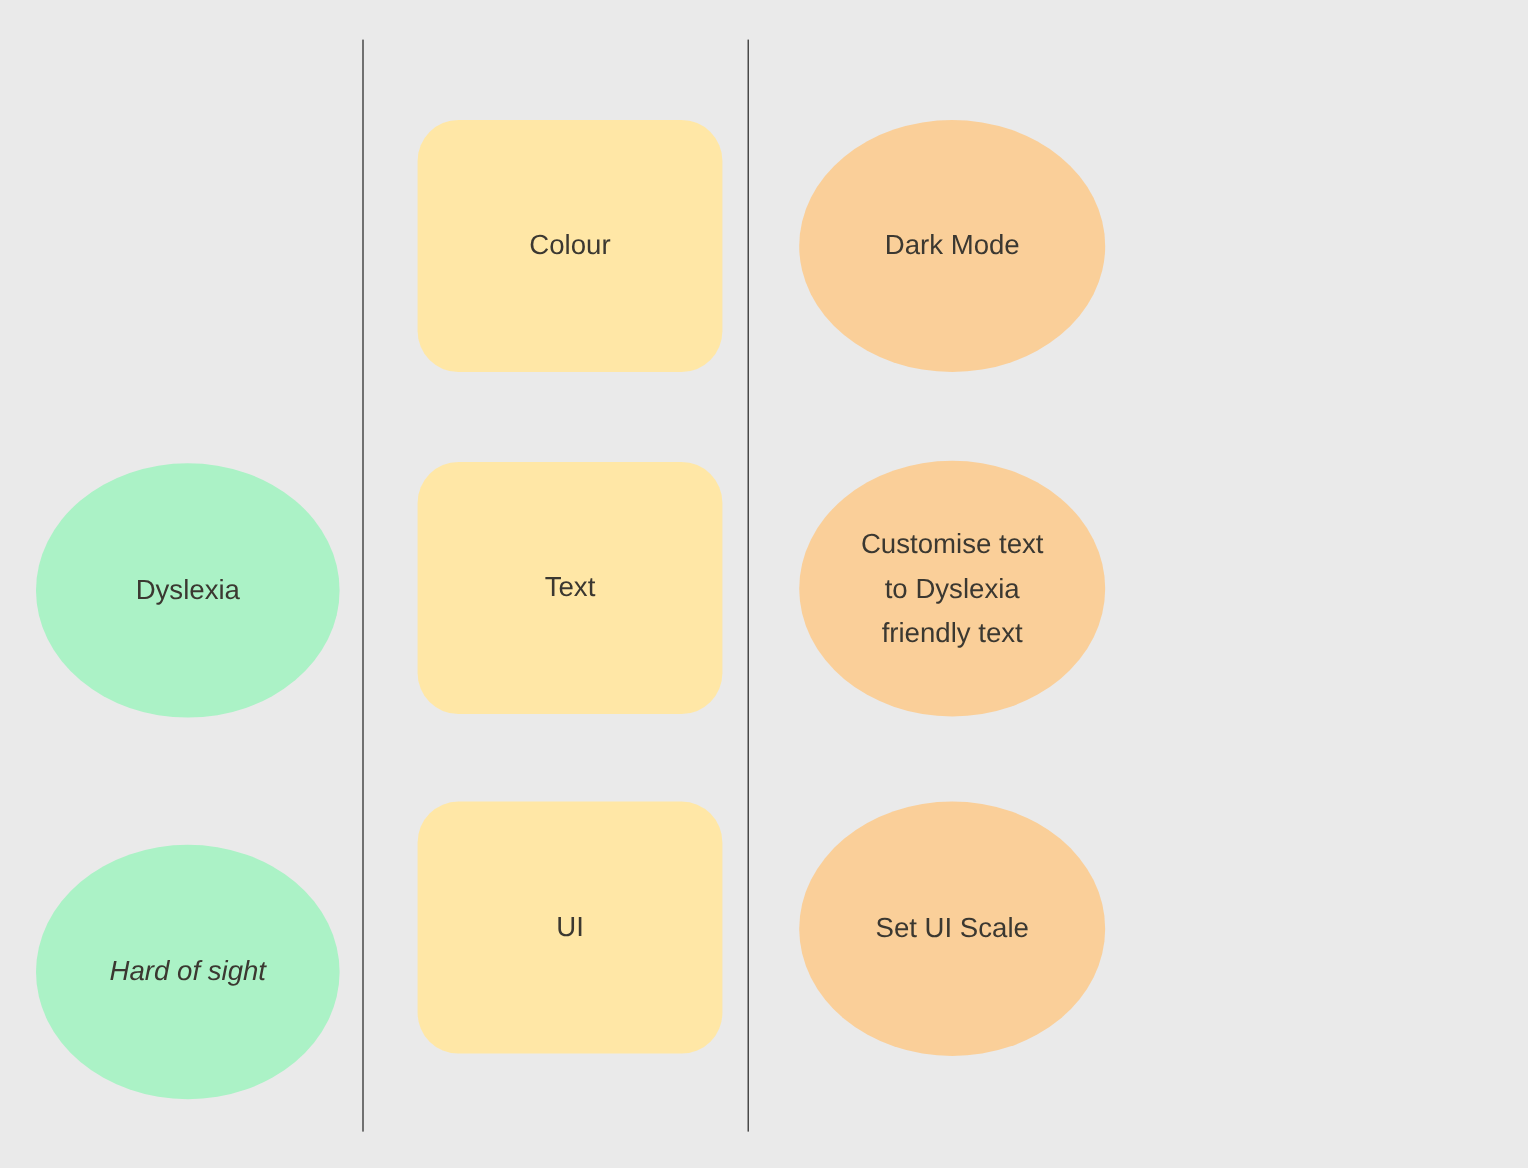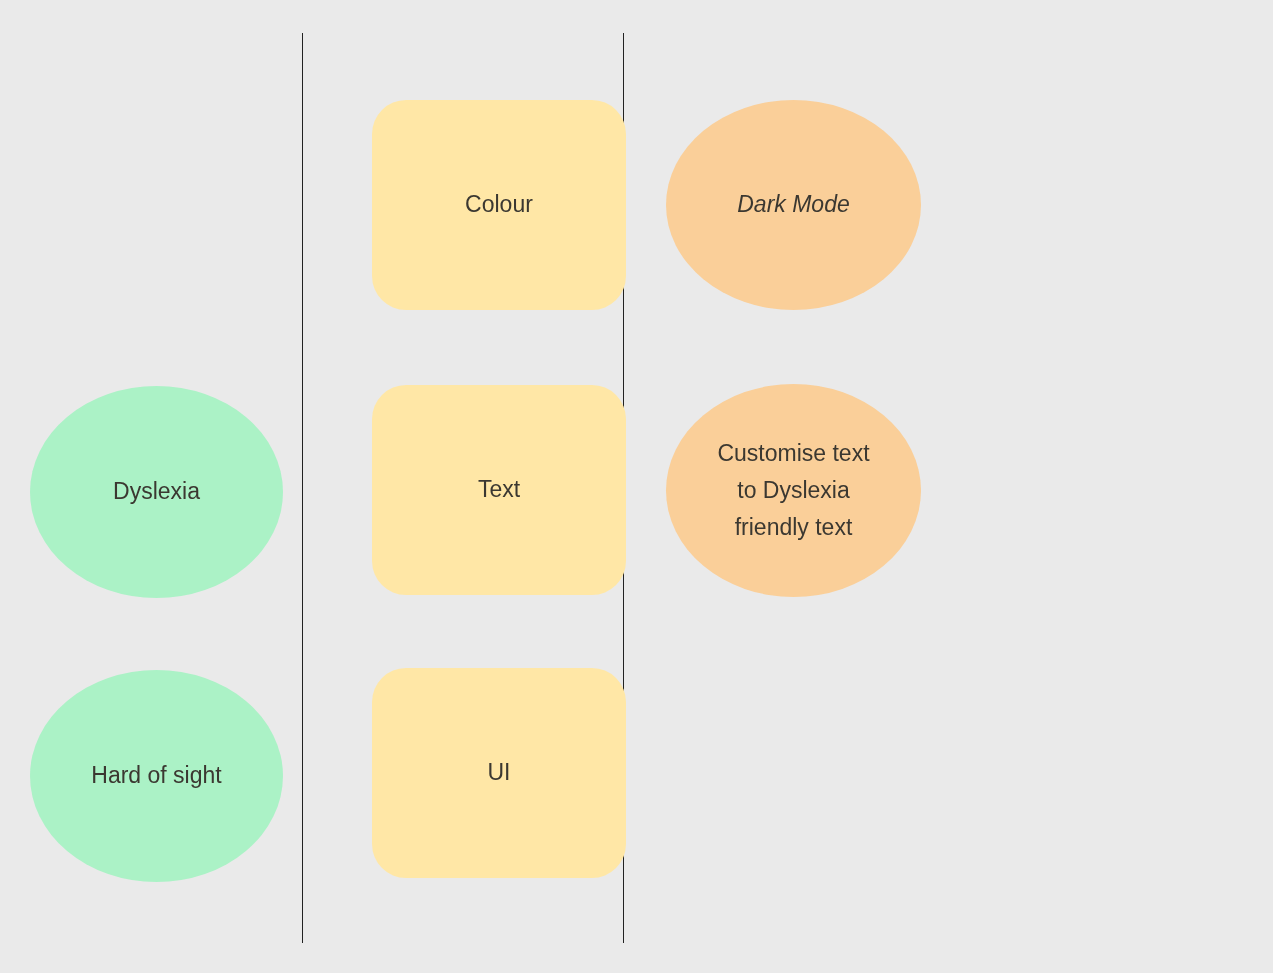--- a/index.html
+++ b/index.html
@@ -41,37 +41,37 @@
     font-size: 23px;
     font-weight: 500;
     line-height: 1.62;
     cursor: default;
   }
   .node .label {
     max-width: 172px;
     display: inline-block;
   }
   .ellipse { border-radius: 50%; }
-  .rounded-rect { border-radius: 34px; margin-left: 24px; }
+  .rounded-rect { border-radius: 34px; }
   .green  { background: var(--green); }
   .yellow { background: var(--yellow); }
   .orange { background: var(--orange); }
 
   
   .n-colour-blindness { left: 30px;  top: 100px; width: 253px; height: 212px; }
   .n-dyslexia         { left: 30px;  top: 386px; width: 253px; height: 212px; text-align: right; }
-  .n-hard-of-sight    { left: 30px;  top: 670px; width: 253px; height: 212px; }
+  .n-hard-of-sight    { left: 30px;  top: 704px; width: 253px; height: 212px; font-style: italic; }
 
   
   .n-colour { left: 348px; top: 100px; width: 254px; height: 210px; }
   .n-text   { left: 348px; top: 385px; width: 254px; height: 210px; }
   .n-ui     { left: 348px; top: 668px; width: 254px; height: 210px; }
 
   
-  .n-dark-mode       { left: 666px; top: 100px; width: 255px; height: 210px; font-style: italic; }
+  .n-dark-mode       { left: 666px; top: 100px; width: 255px; height: 210px; }
   .n-customise-text  { left: 666px; top: 384px; width: 255px; height: 213px; }
   .n-set-ui-scale    { left: 666px; top: 668px; width: 255px; height: 212px; }
   .n-high-contrast   { left: 984px; top: 99px;  width: 255px; height: 212px; }
 </style>
 </head>
 <body>
 
 <div class="canvas">
 
   <div class="divider d1"></div>
@@ -93,14 +93,17 @@
   <div class="node rounded-rect yellow n-text">
     <span class="label">Text</span>
   </div>
 
   <div class="node ellipse orange n-dark-mode">
     <span class="label">Dark Mode</span>
   </div>
   <div class="node ellipse orange n-customise-text">
     <span class="label">Customise text to Dyslexia friendly text</span>
   </div>
+  <div class="node ellipse orange n-set-ui-scale">
+    <span class="label">Set UI Scale</span>
+  </div>
 
 </div>
 
 </body></html>

